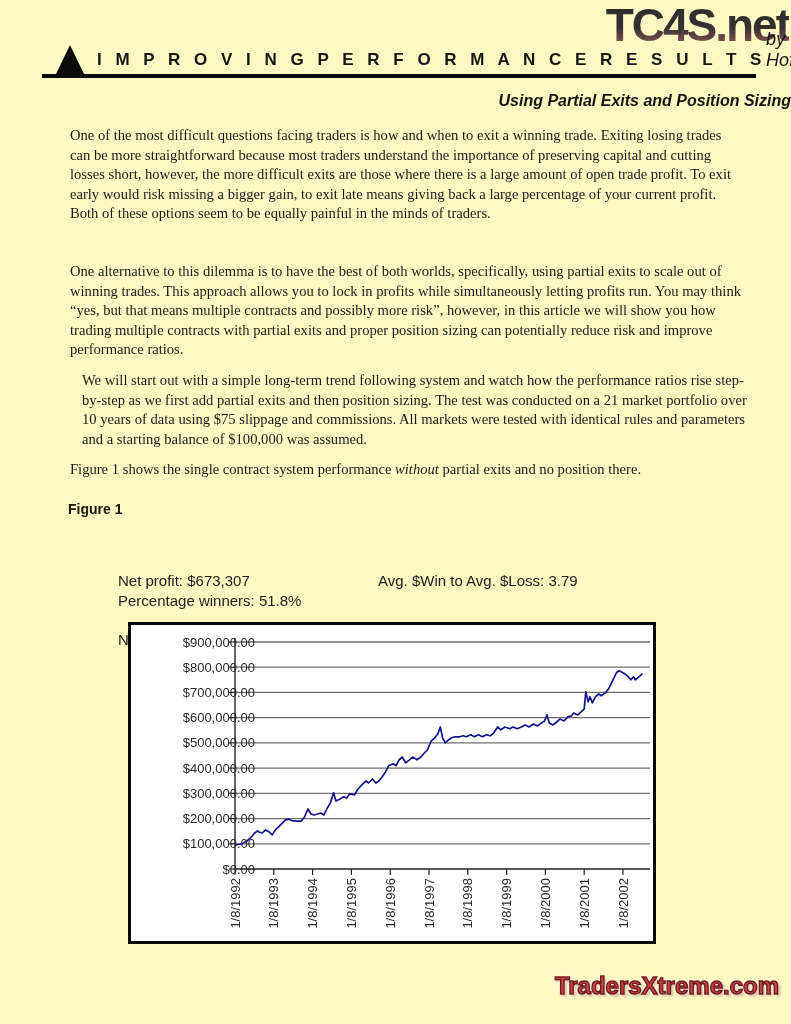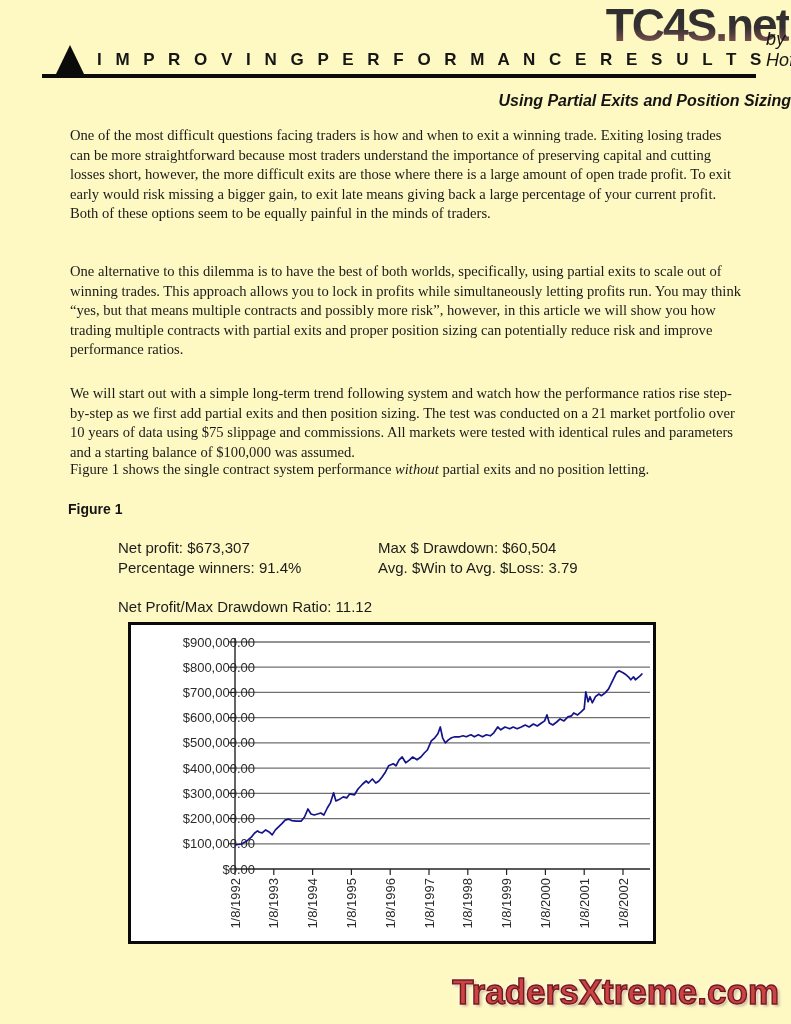--- a/index.html
+++ b/index.html
@@ -42,21 +42,21 @@
     position:absolute; top:92px; left:0; width:100%;
     text-align:right; font-size:16px; font-weight:bold; font-style:italic; color:#141414;
   }
 
   .para {
     position:absolute; left:70px; width:672px;
     font-family:"Liberation Serif", serif; font-size:14.6px; line-height:19.5px; color:#1a1a1a;
   }
   .p1 { top:126px; }
   .p2 { top:262px; }
-  .p3 { top:384px; }
+  .p3 { top:371px;margin-left:12px; }
   .p4 { top:460px; }
 
   .figure-label {
     position:absolute; top:501px; left:68px;
     font-size:14px; font-weight:bold; color:#141414;
   }
 
   .dlsub {
     position:absolute; top:487px; left:252px; width:290px; text-align:center;
     font-family:"Liberation Serif", serif; font-weight:bold;
@@ -64,33 +64,33 @@
     text-shadow:
       -2px -2px 0 #fff, 2px -2px 0 #fff, -2px 2px 0 #fff, 2px 2px 0 #fff,
       -2px 0 0 #fff, 2px 0 0 #fff, 0 -2px 0 #fff, 0 2px 0 #fff,
       4px 5px 4px rgba(60,60,60,0.55);
   }
 
   .stats {
     position:absolute; top:538px; left:118px; width:560px;
     font-size:15px; line-height:20px; color:#1c1c1c;
   }
-  .stats-grid { display:grid; grid-template-columns:260px auto; grid-auto-flow:column; grid-template-rows:20px 20px; }
+  .stats-grid { display:grid; grid-template-columns:260px auto; grid-auto-flow:column; grid-template-rows:20px 20px;margin-top:33px; }
   .stats-ratio { margin-top:19px; }
 
   
   .chart-box {
     position:absolute; top:622px; left:128px; width:528px; height:322px;
     background:#fff; border:3px solid #0a0a0a;
   }
   .chart-box svg { display:block; }
 
   .footer-brand {
     position:absolute; top:972px; right:12px;
-    font-size:35px; font-weight:bold; letter-spacing:0px; white-space:nowrap;
+    font-size:24px; font-weight:bold; letter-spacing:0px; white-space:nowrap;
     color:#cc4343; -webkit-text-stroke:1.4px #6e1a1a;
     text-shadow:
       0 0 2px #ffffff, 0 0 3px #ffffff, 0 0 4px #ffffff,
       2px 2px 3px rgba(90,20,20,0.45);
   }
 </style>
 </head>
 <body>
 
 <div class="page">
@@ -102,30 +102,29 @@
     <div class="header-title">I M P R O V I N G  P E R F O R M A N C E  R E S U L T S</div>
     <div class="byline">by Dean Hoffman</div>
   </div>
 
   <div class="article-title">Using Partial Exits and Position Sizing</div>
 
   <p class="para p1">One of the most difficult questions facing traders is how and when to exit a winning trade. Exiting losing trades can be more straightforward because most traders understand the importance of preserving capital and cutting losses short, however, the more difficult exits are those where there is a large amount of open trade profit. To exit early would risk missing a bigger gain, to exit late means giving back a large percentage of your current profit. Both of these options seem to be equally painful in the minds of traders.</p>
   <p class="para p2">One alternative to this dilemma is to have the best of both worlds, specifically, using partial exits to scale out of winning trades. This approach allows you to lock in profits while simultaneously letting profits run. You may think “yes, but that means multiple contracts and possibly more risk”, however, in this article we will show you how trading multiple contracts with partial exits and proper position sizing can potentially reduce risk and improve performance ratios.</p>
   <p class="para p3">We will start out with a simple long-term trend following system and watch how the performance ratios rise step-by-step as we first add partial exits and then position sizing. The test was conducted on a 21 market portfolio over 10 years of data using $75 slippage and commissions. All markets were tested with identical rules and parameters and a starting balance of $100,000 was assumed.</p>
 
-  <p class="para p4"><span>Figure 1 shows the single contract system performance </span><em>without</em><span> partial exits and no position letting.</span></p>
+  <p class="para p4"><span>Figure 1 shows the single contract system performance </span><em>without</em><span> partial exits and no position there.</span></p>
 
   <div class="figure-label">Figure 1</div>
 
 
   <div class="stats">
     <div class="stats-grid">
       <div>Net profit: $673,307</div>
-      <div>Percentage winners: 91.4%</div>
-      <div>Max $ Drawdown: $60,504</div>
+      <div>Percentage winners: 51.8%</div>
       <div>Avg. $Win to Avg. $Loss: 3.79</div>
     </div>
     <div class="stats-ratio">Net Profit/Max Drawdown Ratio: 11.12</div>
   </div>
 
   <div class="chart-box">
     <svg id="chart-svg" width="526" height="316" viewBox="0 0 526 316">
         <line x1="104" y1="17" x2="519" y2="17" stroke="#6f6f6f" stroke-width="1.3"></line>
         <line x1="98" y1="17" x2="104" y2="17" stroke="#222222" stroke-width="1.2"></line>
         <text x="124" y="21.5" text-anchor="end" font-size="13" font-family="Liberation Sans, sans-serif" fill="#2a2a2a">$900,000.00</text>

